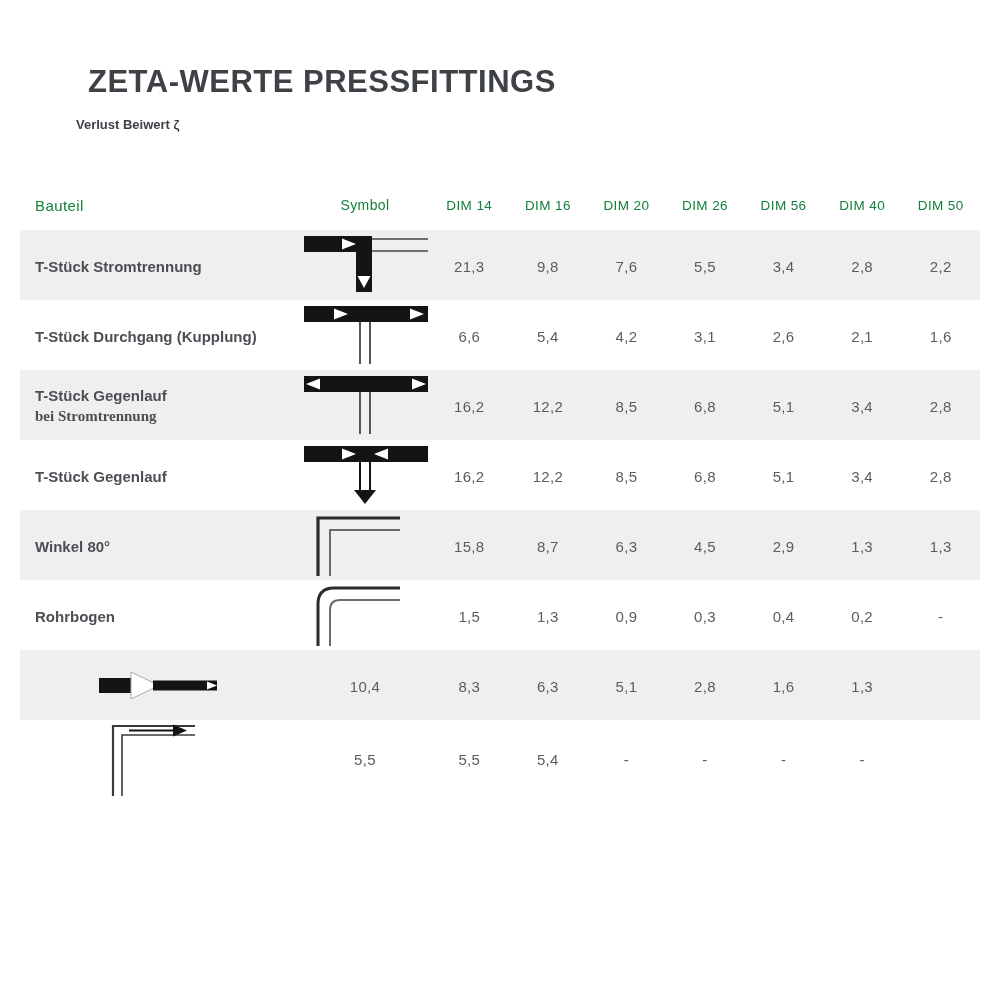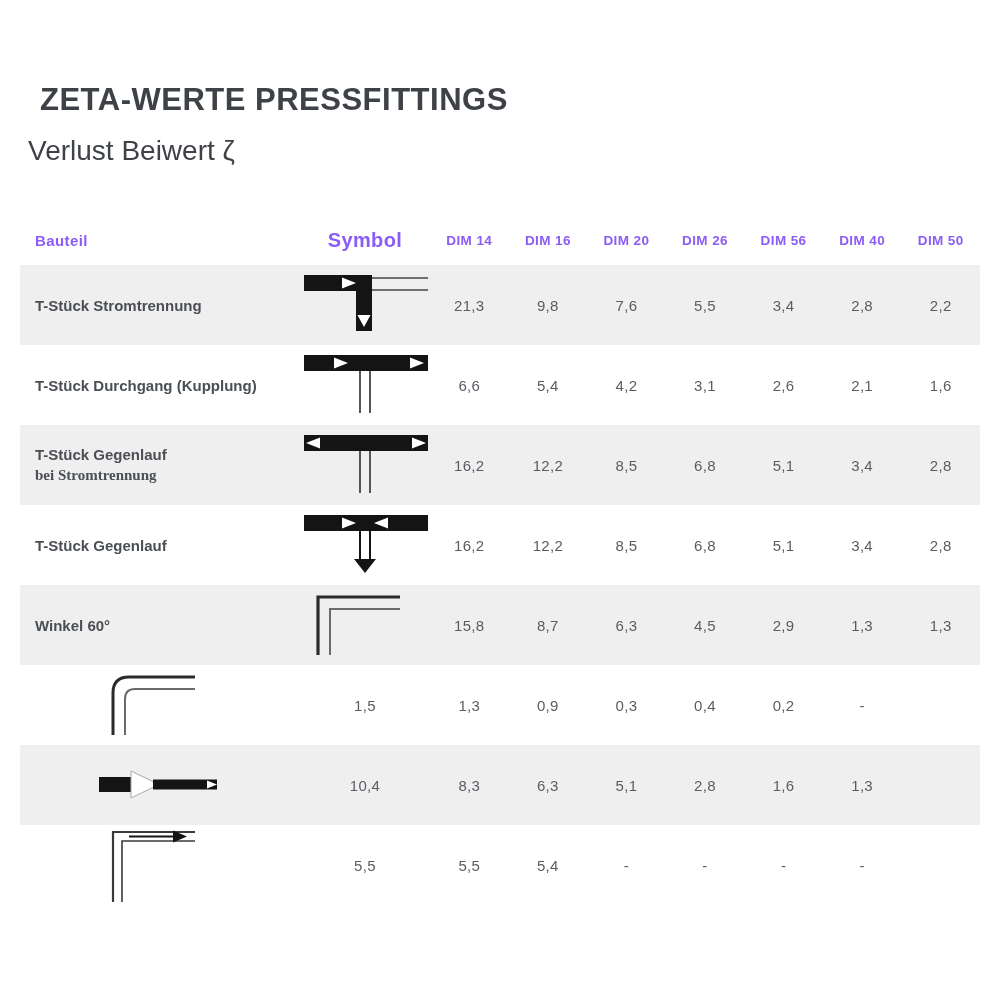--- a/index.html
+++ b/index.html
@@ -5,62 +5,62 @@
   html, body {
     margin: 0;
     padding: 0;
     background: #ffffff;
     width: 1000px;
     height: 1000px;
     font-family: "Liberation Sans", "DejaVu Sans", sans-serif;
     color: #4b4f54;
     -webkit-font-smoothing: antialiased;
   }
-  .head { padding: 82px 0 0 28px; }
+  .head { padding: 64px 0 0 28px; margin-left: 48px; }
   .page-title {
     margin: 0 0 0 12px;
     font-size: 31px;
     font-weight: 800;
     letter-spacing: 0.5px;
     color: #3e4247;
   }
   .page-subtitle {
     margin: 17px 0 0 0;
-    font-size: 28px;
-    font-weight: 400;
+    font-size: 13px;
+    font-weight: 700;
     color: #3e4247;
   }
   .zeta-table { margin: 48px 20px 0 20px; width: 960px; }
   .t-row {
     display: grid;
     grid-template-columns: 280px 130px repeat(7, 1fr);
     align-items: center;
   }
   .t-row.hdr { height: 50px; }
-  .t-row.data { height: 80px; }
+  .t-row.data { height: 70px; }
   .t-row.striped { background: #efeff0; }
   .cell.name {
     padding-left: 15px;
     font-weight: 700;
     font-size: 15px;
     line-height: 1.4;
     color: #4b4f54;
   }
   .cell.name .l2 { display: block; font-family: Liberation Serif, serif; }
   .cell.sym { display: flex; align-items: center; justify-content: center; }
   .cell.val {
     text-align: center;
     font-size: 15px;
     font-weight: 400;
     color: #595d62;
     letter-spacing: 0.3px;
   }
-  .hdr .cell { font-size: 13.5px; font-weight: 700; color: #8b5cf6; letter-spacing: 0.4px; }
+  .hdr .cell { font-size: 13.5px; font-weight: 400; color: #15803d; letter-spacing: 0.4px; }
   .hdr .cell.name { font-size: 15px; }
-  .hdr .cell.symhdr { text-align: center; font-size: 20px; }
+  .hdr .cell.symhdr { text-align: center; font-size: 14px; }
   .symsvg { display: block; }
 </style>
 </head>
 <body>
 
 <div class="head">
   <h1 class="page-title">ZETA-WERTE PRESSFITTINGS</h1>
   <div class="page-subtitle">Verlust Beiwert ζ</div>
 </div>
 
@@ -164,38 +164,41 @@
     <div class="cell val">12,2</div>
     <div class="cell val">8,5</div>
     <div class="cell val">6,8</div>
     <div class="cell val">5,1</div>
     <div class="cell val">3,4</div>
     <div class="cell val">2,8</div>
   </div>
 
   <div class="t-row data striped">
     <div class="cell name">
-      <span>Winkel 60°</span>
+      <span>Winkel 80°</span>
     </div>
     <div class="cell sym">
       <svg class="symsvg" width="130" height="72" viewBox="0 0 130 72">
         <path d="M 18 66 L 18 8 L 100 8" stroke="#2b2b2b" stroke-width="3.2" fill="none"></path>
         <path d="M 30 66 L 30 20 L 100 20" stroke="#6a6a6a" stroke-width="2" fill="none"></path>
       </svg>
     </div>
     <div class="cell val">15,8</div>
     <div class="cell val">8,7</div>
     <div class="cell val">6,3</div>
     <div class="cell val">4,5</div>
     <div class="cell val">2,9</div>
     <div class="cell val">1,3</div>
     <div class="cell val">1,3</div>
   </div>
 
   <div class="t-row data">
+    <div class="cell name">
+      <span>Rohrbogen</span>
+    </div>
     <div class="cell sym">
       <svg class="symsvg" width="130" height="72" viewBox="0 0 130 72">
         <path d="M 18 66 L 18 24 Q 18 8 34 8 L 100 8" stroke="#2b2b2b" stroke-width="3" fill="none"></path>
         <path d="M 30 66 L 30 30 Q 30 20 40 20 L 100 20" stroke="#6a6a6a" stroke-width="2" fill="none"></path>
       </svg>
     </div>
     <div class="cell val">1,5</div>
     <div class="cell val">1,3</div>
     <div class="cell val">0,9</div>
     <div class="cell val">0,3</div>

